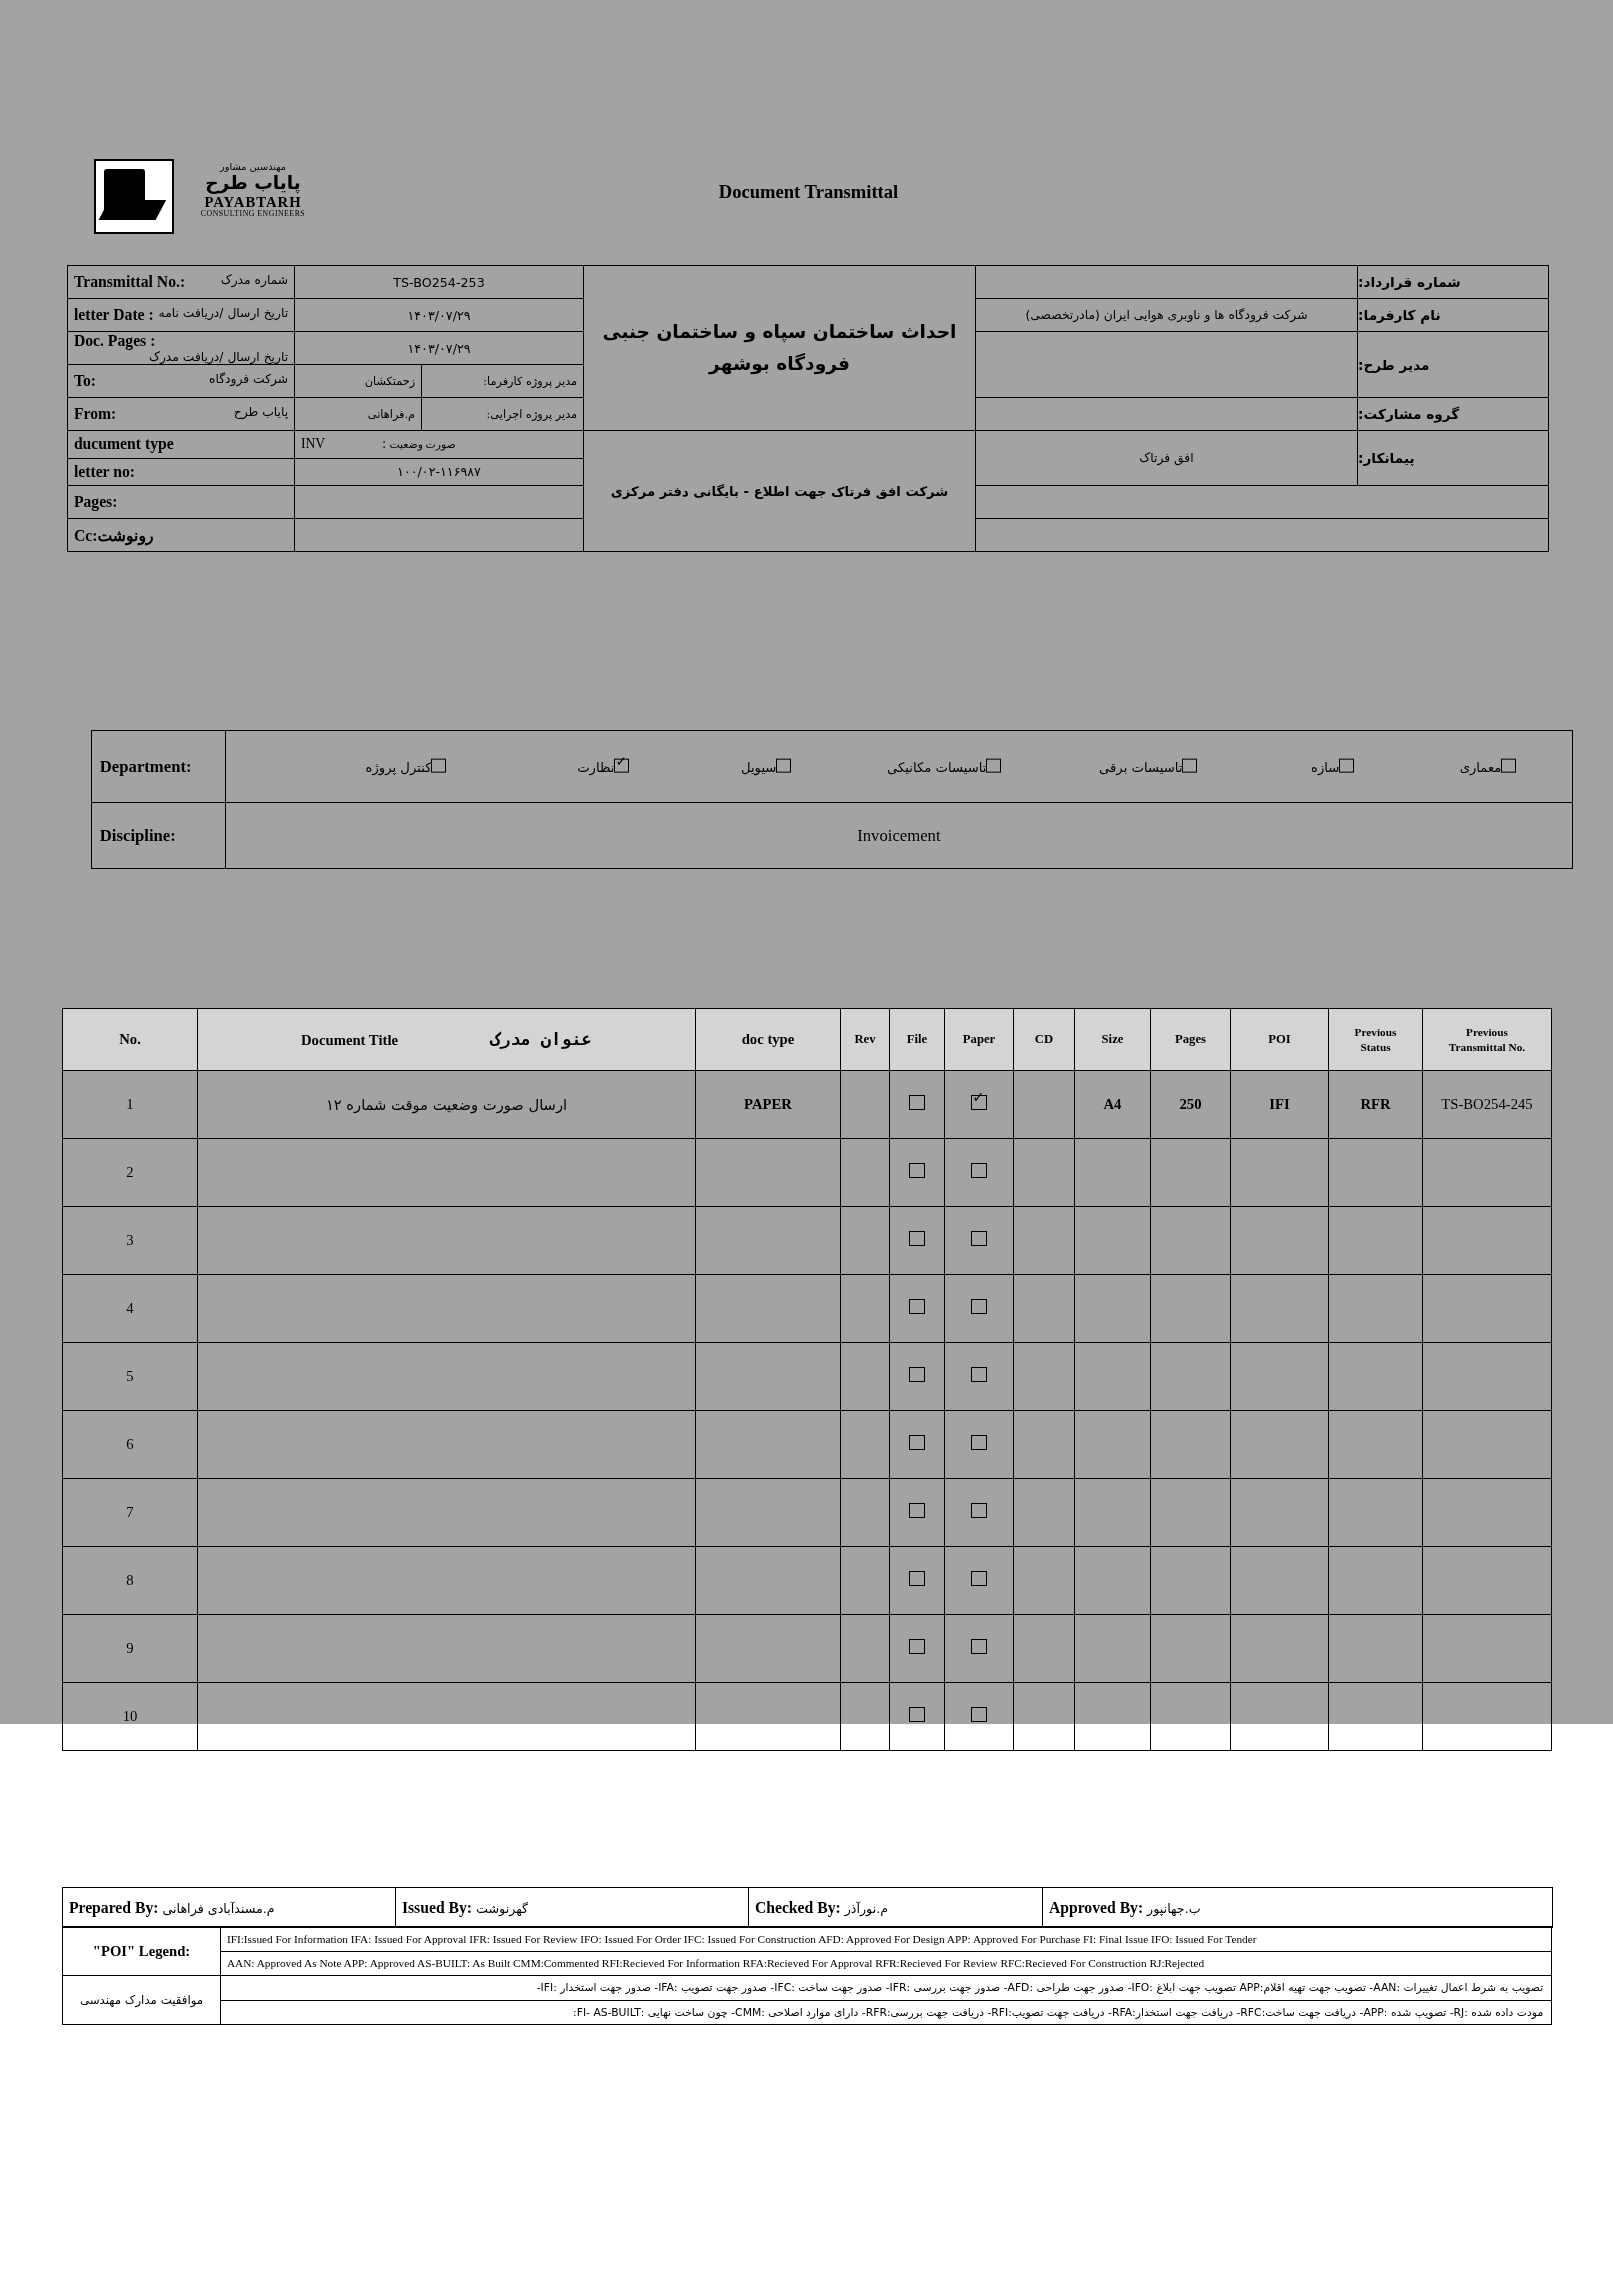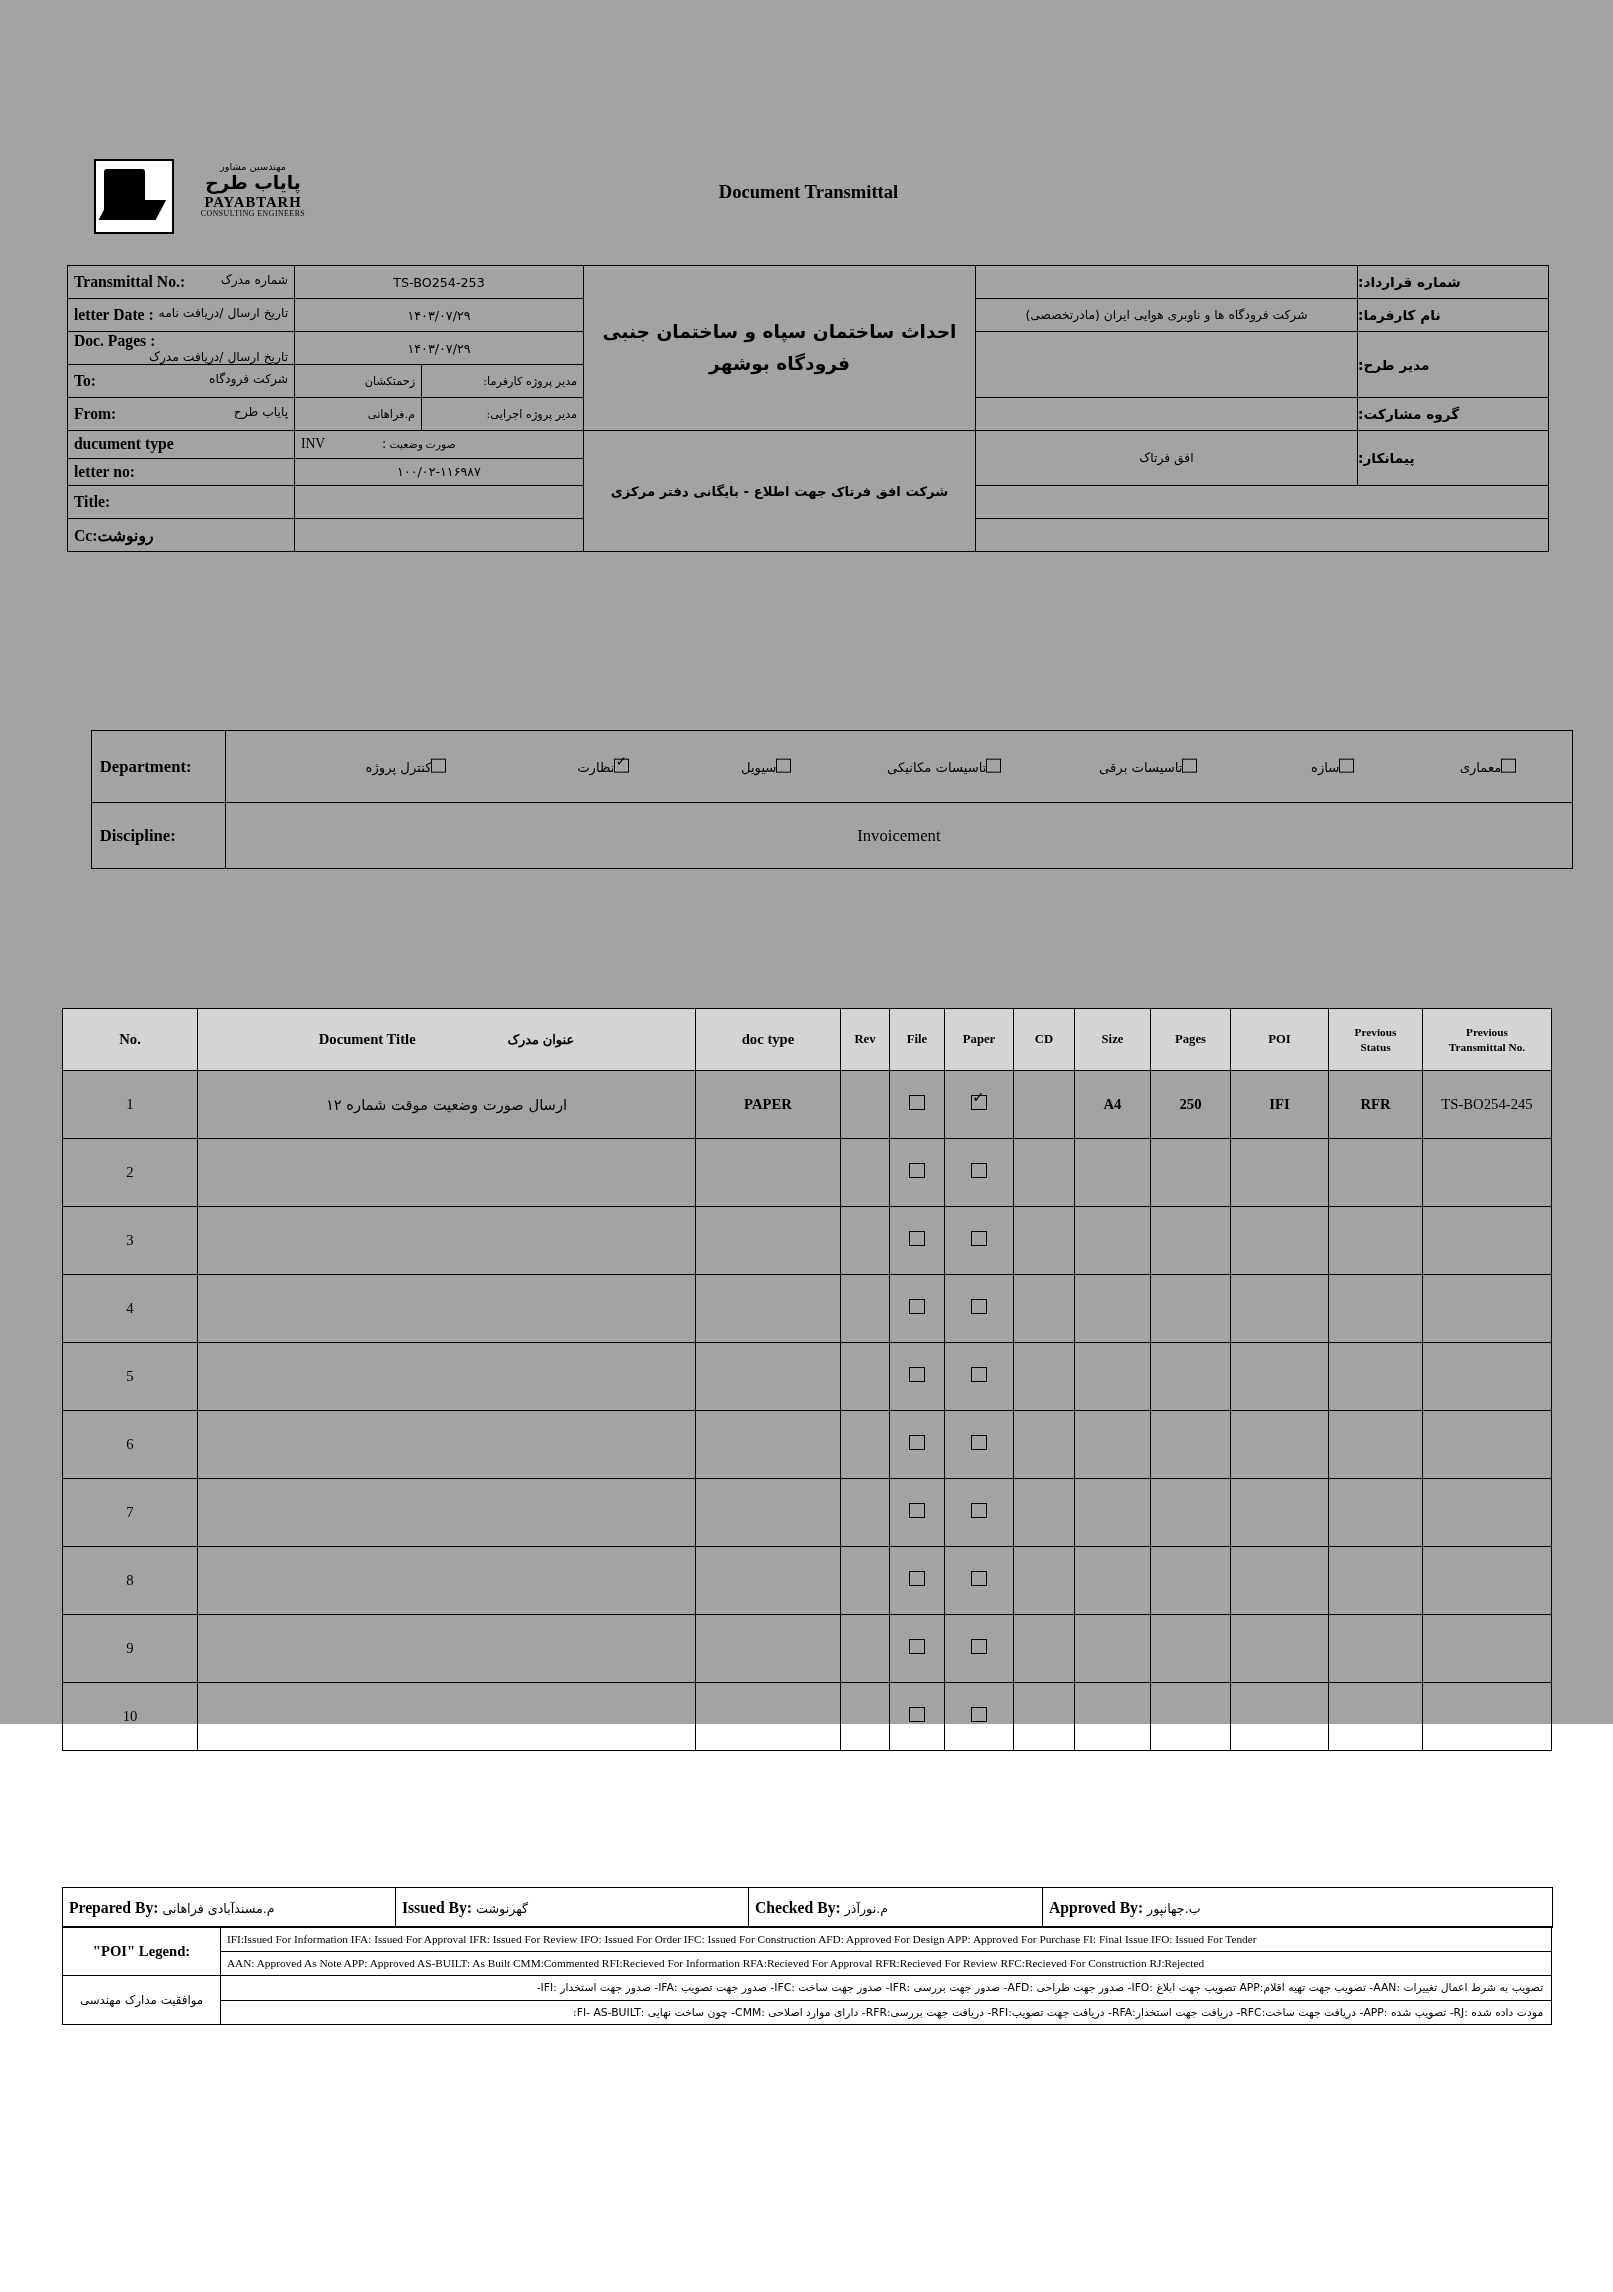--- a/index.html
+++ b/index.html
@@ -246,22 +246,22 @@
     font-family: "Liberation Serif", serif;
   }
   .maintable thead td.small { font-size: 11.3px; line-height: 1.25; }
   .maintable thead td.mid { font-size: 12.7px; }
   .maintable tbody td {
     height: 67px;
     text-align: center;
     font-size: 14.7px;
   }
   .th-title-fa {
-    font-family: Liberation Sans, sans-serif;
-    font-size: 13px;
+    font-family: Liberation Mono, monospace;
+    font-size: 17px;
     direction: rtl;
   }
   .cell-fa {
     font-family: "DejaVu Sans", sans-serif;
     font-size: 13.2px;
     direction: rtl;
     text-align: center;
   }
   .cell-bold { font-weight: bold; font-size: 14.7px; }
   .cell-mono { font-size: 13.7px; }
@@ -454,21 +454,21 @@
             <span>شرکت افق فرتاک جهت اطلاع  -  بایگانی دفتر مرکزی</span>
           </td>
           <td class="tb-right-val" rowspan="2">افق فرتاک</td>
           <td class="tb-right-label" rowspan="2">پیمانکار:</td>
         </tr>
         <tr>
           <td class="tb-plain-left" style="height:26.5px">letter no:</td>
           <td class="tb-val" colspan="2">۱۰۰/۰۲-۱۱۶۹۸۷</td>
         </tr>
         <tr>
-          <td class="tb-plain-left" style="height:32px">Title:</td>
+          <td class="tb-plain-left" style="height:32px">Pages:</td>
           <td colspan="2"></td>
           <td colspan="2"></td>
         </tr>
         <tr>
           <td class="tb-plain-left" style="height:32px">
             <span>Cc:رونوشت</span>
           </td>
           <td colspan="2"></td>
           <td colspan="2"></td>
         </tr>

